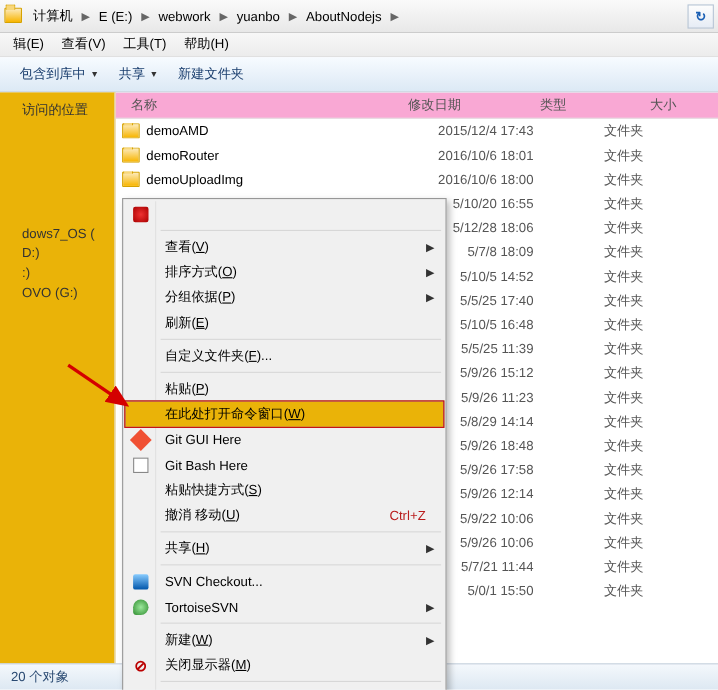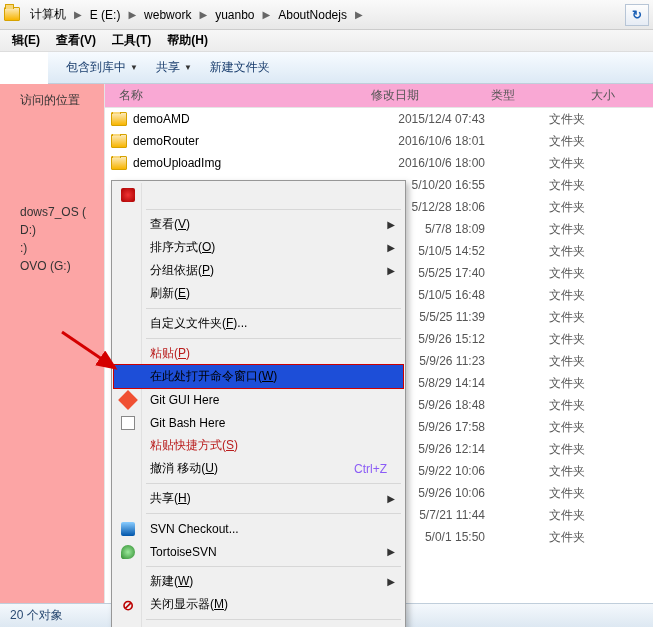--- a/index.html
+++ b/index.html
@@ -4,29 +4,29 @@
 <style>
 * { box-sizing: border-box; margin: 0; padding: 0; font-family: "Microsoft YaHei", "Segoe UI", Tahoma, sans-serif; font-size: 12px; }
 body { background: #fff; width: 653px; height: 627px; overflow: hidden; position: relative; }
 
 .addressbar { height: 30px; background: linear-gradient(#fafafa,#e8e8e8); border-bottom: 1px solid #ccc; display: flex; align-items: center; padding: 0 4px; }
 .addressbar .crumb { display: flex; align-items: center; height: 22px; padding: 0 6px; cursor: default; }
 .addressbar .sep { color: #666; padding: 0 2px; font-size: 10px; }
 .addressbar .icon-folder-small { width: 16px; height: 16px; margin-right: 4px; }
 .refresh-box { margin-left: auto; width: 24px; height: 22px; border: 1px solid #b7c5d6; background: linear-gradient(#fdfdfd,#e6ecf5); display: flex; align-items: center; justify-content: center; }
 
-.menubar { height: 22px; background: linear-gradient(#f7f7f7,#ececec); border-bottom: 1px solid #ddd; display: flex; align-items: center; padding: 0 4px; font-weight: bold; }
+.menubar { height: 22px; background: linear-gradient(#f7f7f7,#ececec); border-bottom: 1px solid #ddd; display: flex; align-items: center; padding: 0 4px; }
 .menubar .mitem { padding: 2px 8px; cursor: default; }
 
-.toolbar { height: 32px; background: linear-gradient(#f7fbff,#dce9f5); border-bottom: 1px solid #c0cedb; display: flex; align-items: center; padding: 0 10px; gap: 2px; margin-left: 48px; }
+.toolbar { height: 32px; background: linear-gradient(#f7fbff,#dce9f5); border-bottom: 1px solid #c0cedb; display: flex; align-items: center; padding: 0 10px; gap: 2px; }
 .toolbar .tbtn { padding: 4px 8px; color: #1a3e6e; display: flex; align-items: center; gap: 4px; cursor: default; }
 .toolbar .drop { font-size: 8px; color: #333; }
 
 .body-area { display: flex; height: calc(100% - 30px - 22px - 32px - 24px); }
-.sidebar { width: 105px; background: #fca5a5; border-right: 1px solid #e5e5e5; overflow: hidden; }
+.sidebar { width: 105px; background: #eab308; border-right: 1px solid #e5e5e5; overflow: hidden; }
 .sidebar .sgroup { padding: 6px 0 2px 6px; }
 .sidebar .sitem { padding: 2px 0 2px 14px; color: #333; white-space: nowrap; overflow: hidden; }
 .sidebar .sspacer { height: 14px; }
 
 .filelist { flex: 1; overflow: hidden; position: relative; }
 .colhead { height: 24px; border-bottom: 1px solid #e5e5e5; display: flex; align-items: center; background: #f9a8d4; }
 .colhead .col { padding: 0 6px; color: #555; border-right: 1px solid transparent; }
 .col-name { width: 260px; padding-left: 14px !important; }
 .col-date { width: 120px; }
 .col-type { width: 100px; }
@@ -45,25 +45,25 @@
 .statusbar { height: 24px; background: linear-gradient(#f4f8fc,#dde8f2); border-top: 1px solid #c0cedb; display: flex; align-items: center; padding: 0 10px; color: #2a4a72; position: absolute; bottom: 0; left: 0; right: 0; }
 
 
 .arrow-annot { position: absolute; left: 60px; top: 330px; pointer-events: none; z-index: 50; }
 
 
 .context-menu { position: absolute; left: 111px; top: 180px; width: 295px; background: #f0f0f0; border: 1px solid #979797; box-shadow: 3px 3px 6px rgba(0,0,0,0.25); z-index: 40; padding: 2px; }
 .context-menu .gutter { position: absolute; left: 2px; top: 2px; bottom: 2px; width: 28px; background: #f0f0f0; border-right: 1px solid #e0e0e0; }
 .cm-item { position: relative; height: 23px; display: flex; align-items: center; padding-left: 36px; padding-right: 20px; cursor: default; }
 .cm-item .label u { text-decoration: underline; }
-.cm-item.disabled .label { color: #b91c1c; }
-.cm-item.highlight { background: #1d4ed8; border: 1px solid #96c3ea; margin: -1px; height: 25px; }
+.cm-item.disabled .label { color: #000000; }
+.cm-item.highlight { background: #eab308; border: 1px solid #96c3ea; margin: -1px; height: 25px; }
 .cm-item.boxed { outline: 1px solid #c00; outline-offset: -1px; }
 .cm-item .sub { position: absolute; right: 8px; font-size: 10px; color: #333; }
-.cm-item .shortcut { position: absolute; right: 16px; color: #8b5cf6; }
+.cm-item .shortcut { position: absolute; right: 16px; color: #b91c1c; }
 .cm-sep { height: 1px; background: #d7d7d7; margin: 3px 2px 3px 32px; }
 .cm-icon { position: absolute; left: 6px; width: 16px; height: 16px; display: flex; align-items: center; justify-content: center; }
 
 .ico-amd { width:14px; height:14px; background: radial-gradient(circle,#e33,#a00); border-radius:2px; }
 .ico-git { width:14px; height:14px; background:#f05033; transform: rotate(45deg); }
 .ico-bash { width:14px; height:14px; background:#fff; border:1px solid #888; }
 .ico-svn-co { width:14px; height:14px; background:linear-gradient(#8cf,#05a); border-radius:2px; }
 .ico-tortoise { width:14px; height:14px; background: radial-gradient(circle,#9be89b,#2d8b2d); border-radius: 50% 50% 50% 20%; }
 .ico-close { color:#b00; font-weight:bold; font-size:14px; }
 
@@ -136,21 +136,21 @@
       <div class="col col-date">修改日期</div>
       <div class="col col-type">类型</div>
       <div class="col col-size">大小</div>
     </div>
     <div class="rows" id="rows">
         <div class="row">
           <div class="cell cell-name">
             <span class="ico-folder"></span>
             <span>demoAMD</span>
           </div>
-          <div class="cell cell-date">2015/12/4 07:43</div>
+          <div class="cell cell-date">2015/12/4 17:43</div>
           <div class="cell cell-type">文件夹</div>
         </div>
         <div class="row">
           <div class="cell cell-name">
             <span class="ico-folder"></span>
             <span>demoRouter</span>
           </div>
           <div class="cell cell-date">2016/10/6 18:01</div>
           <div class="cell cell-type">文件夹</div>
         </div>

